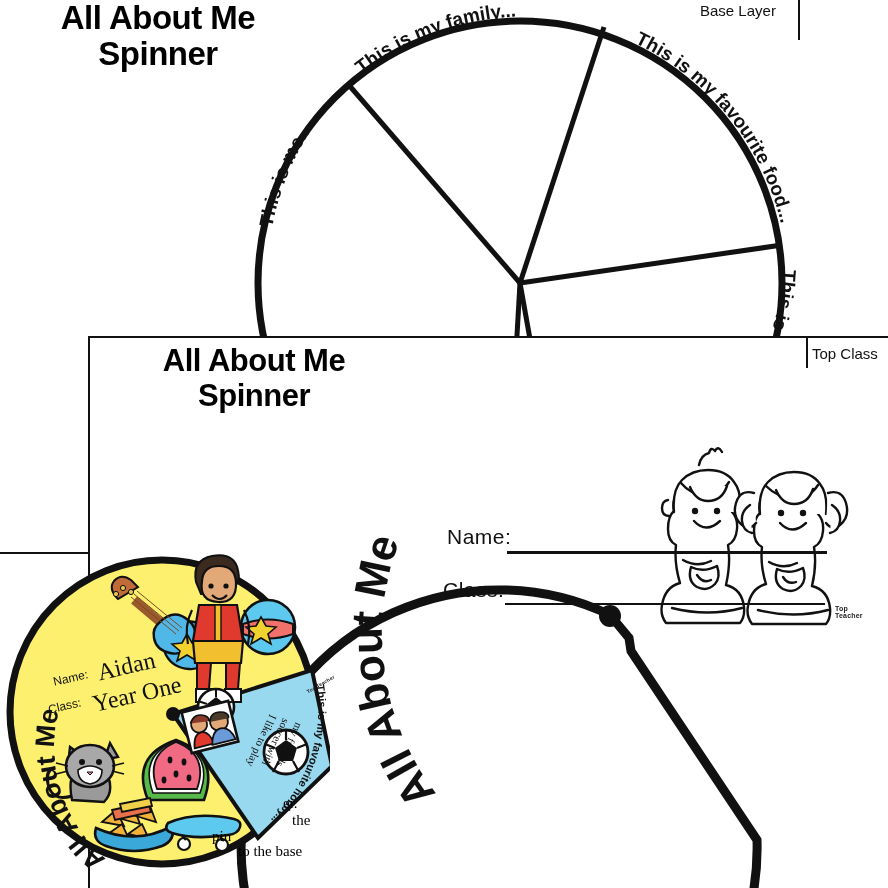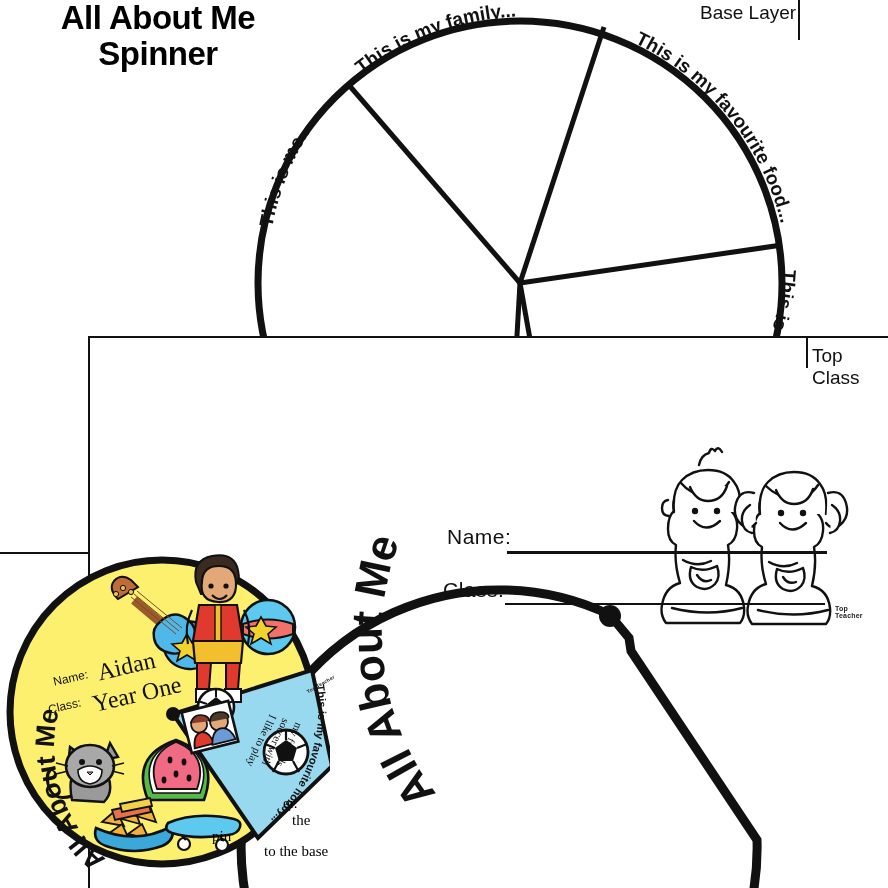--- a/index.html
+++ b/index.html
@@ -15,21 +15,21 @@
 
   
   #base-page{left:-2px;top:-2px;width:892px;height:556px;border-top:none;border-left:none;}
   #base-title{
     position:absolute;left:10px;top:2px;width:300px;
     font-weight:bold;font-size:33px;line-height:1.08;
     letter-spacing:-0.5px;color:#000;text-align:center;
   }
   #base-title .l2{display:block;}
   .layer-tag{
-    position:absolute;font-size:19px;color:#111;
+    position:absolute;font-size:15px;color:#111;
   }
   #base-layer-tag{left:702px;top:4px;}
   .tag-rule{position:absolute;background:#111;}
   #base-tag-rule{left:800px;top:0px;width:2px;height:42px;}
 
   
   #top-page{left:88px;top:336px;width:802px;height:554px;}
   #top-title{
     position:absolute;left:14px;top:6px;width:300px;
     font-weight:bold;font-size:31px;line-height:1.12;
@@ -71,21 +71,21 @@
   #bh1{left:279px;top:718px;transform:rotate(115deg);transform-origin:0 0;}
   #bh2{left:292px;top:722px;transform:rotate(115deg);transform-origin:0 0;}
   #bh3{left:305px;top:726px;transform:rotate(115deg);transform-origin:0 0;}
 
   .instr{
     position:absolute;font-size:15px;color:#000000;
     font-family:Liberation Serif, serif;white-space:nowrap;
   }
   #instr1{left:283px;top:795px;}
   #instr2{left:292px;top:812px;text-align:right;}
-  #instr3{left:238px;top:843px;margin-left:26px;}
+  #instr3{left:238px;top:843px;}
   #instr4{left:212px;top:828px;}
 </style>
 </head>
 <body>
 
 <div class="stage">
 
   <div class="page" id="base-page">
     <div id="base-title">
       <span>All About Me</span>
@@ -123,20 +123,24 @@
       <text>
         <textPath href="#arcMe" startOffset="8%"><tspan>This is me...</tspan></textPath>
       </text>
       <text>
         <textPath href="#arcMy" startOffset="2%"><tspan>This is my</tspan></textPath>
       </text>
     </g>
   </svg>
 
   <div class="page" id="top-page">
+    <div id="top-title">
+      <span>All About Me</span>
+      <span class="l2">Spinner</span>
+    </div>
     <div class="tag-rule" id="top-tag-rule"></div>
     <div class="layer-tag" id="top-layer-tag">Top Class</div>
   </div>
 
   <svg class="svgfull" id="top-wheel-svg" viewBox="0 0 888 888">
     <defs>
       <path id="arcAAM" d="M 447,806 A 258,258 0 0 1 463,447" fill="none"></path>
       <clipPath id="topPageClip">
           <rect x="90" y="338" width="798" height="550"></rect>
         </clipPath>

